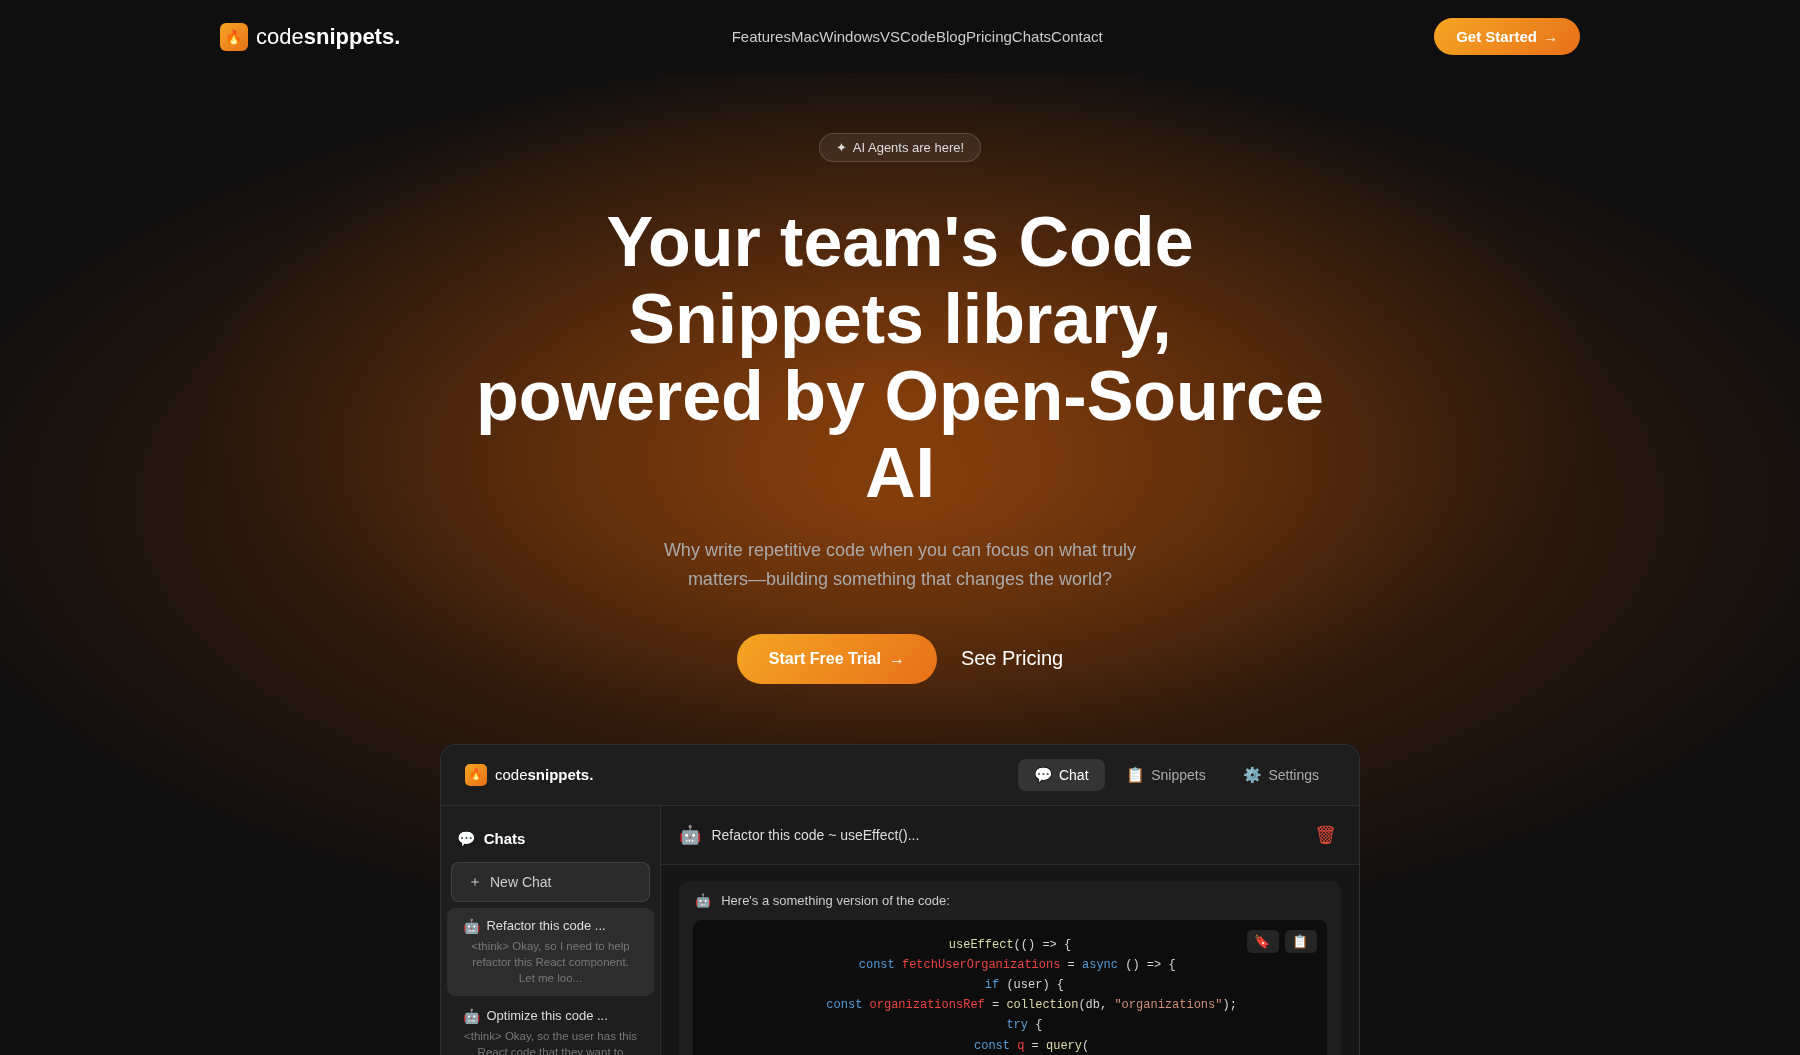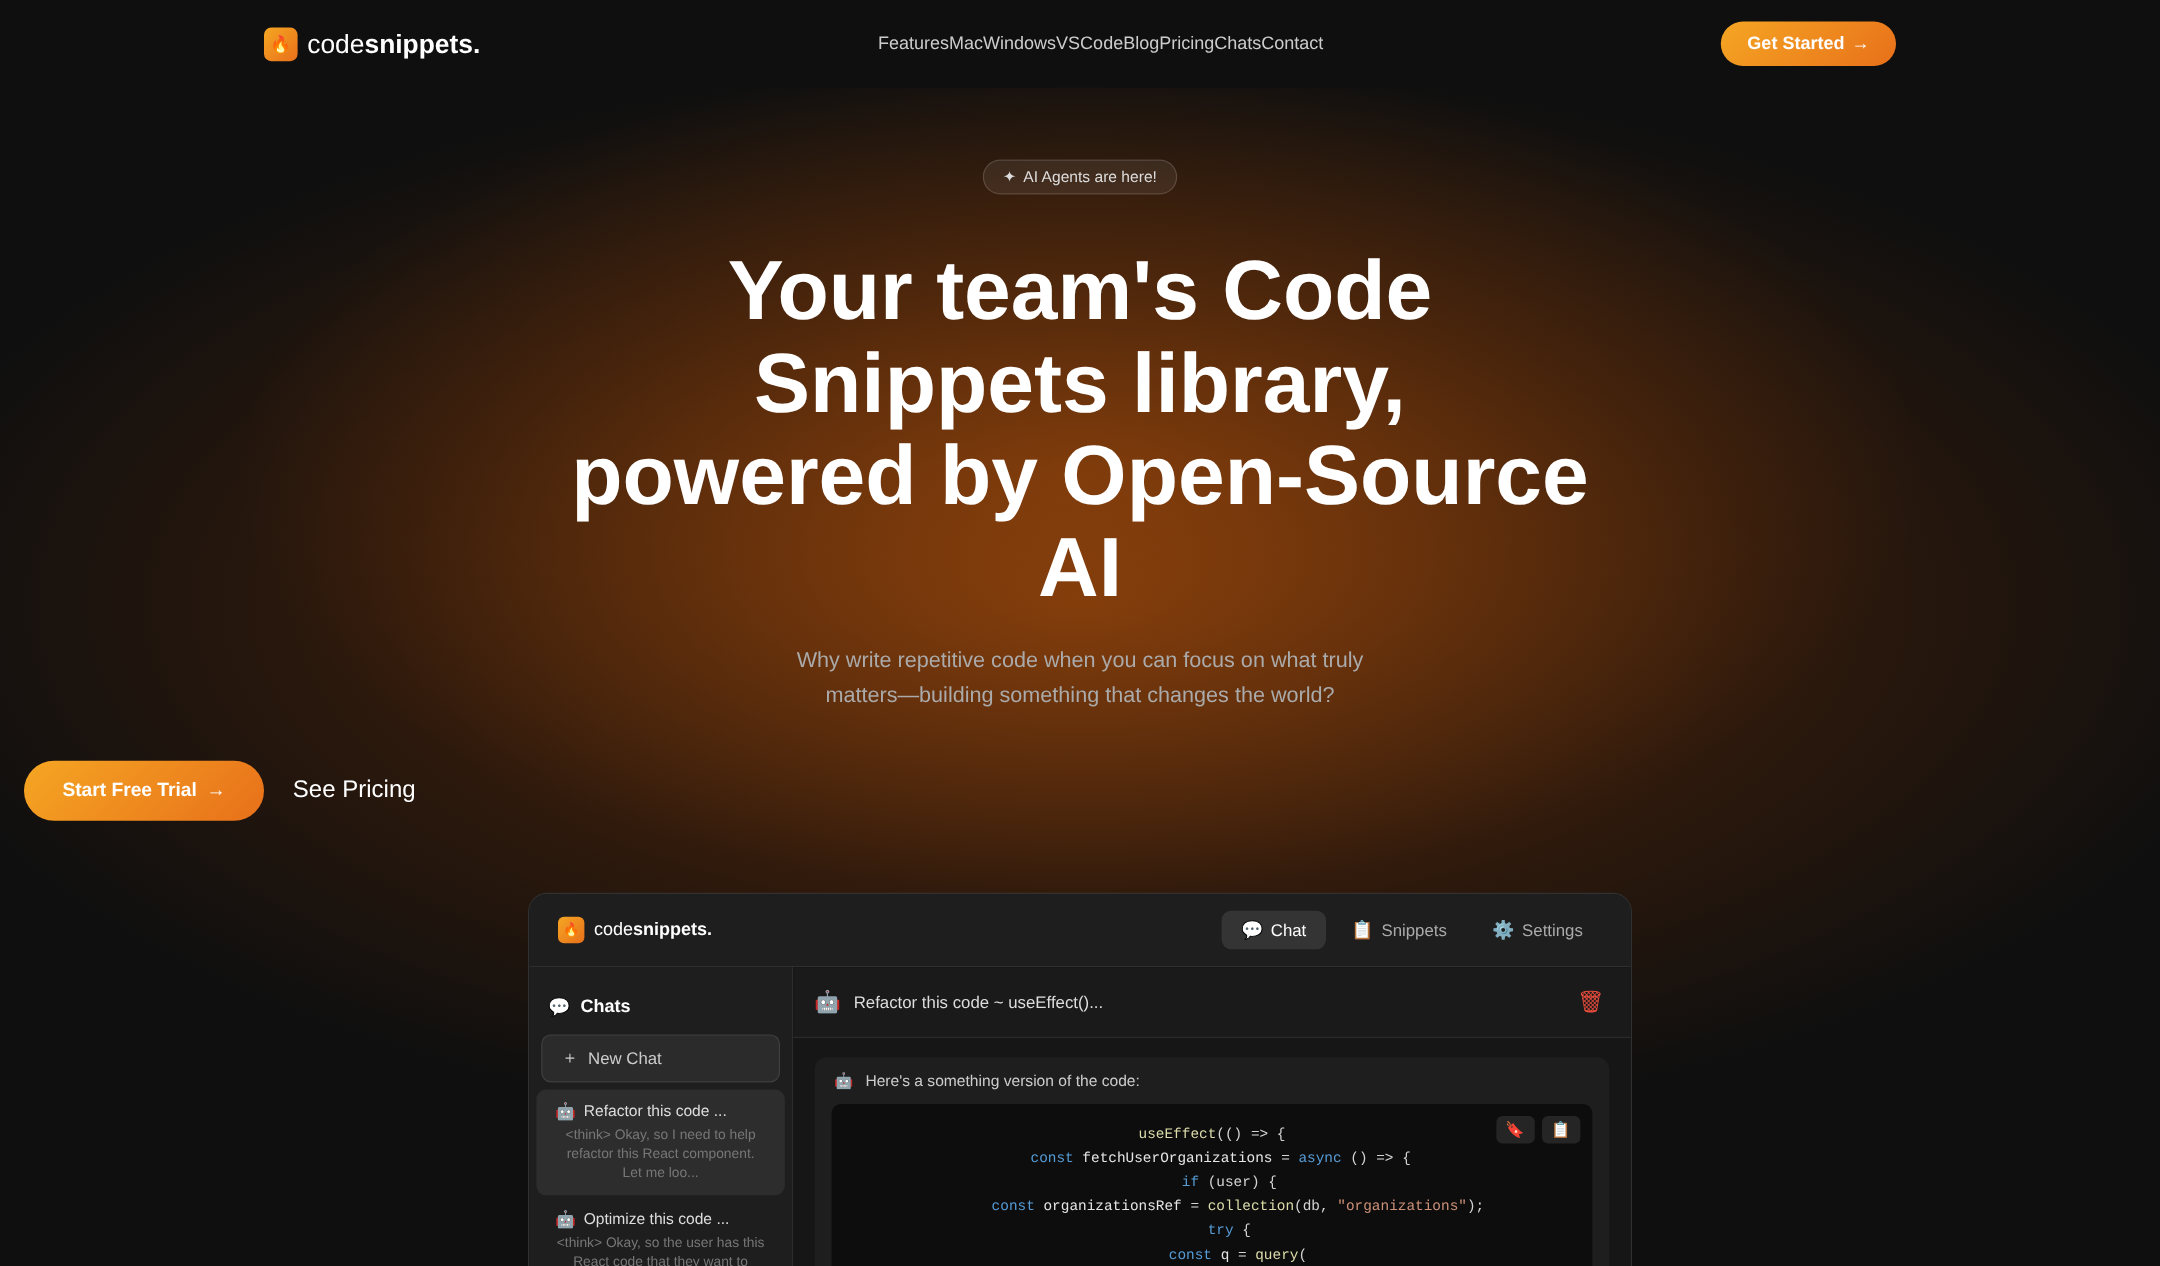--- a/index.html
+++ b/index.html
@@ -122,20 +122,21 @@
       line-height: 1.6;
       max-width: 520px;
       margin: 0 auto 40px;
       position: relative;
       z-index: 2;
     }
 
     .hero-buttons {
       display: flex;
       align-items: center;
+      justify-content: center;
       gap: 24px;
       margin-bottom: 60px;
       position: relative;
       z-index: 2;
     }
 
     .btn-primary {
       background: linear-gradient(135deg, #f5a623, #e8701a);
       color: #fff;
       border: none;
@@ -387,21 +388,21 @@
       padding: 4px 8px;
       cursor: pointer;
       font-size: 13px;
     }
 
     .code-line { margin-bottom: 1px; }
     .kw-blue { color: #569cd6; }
     .kw-yellow { color: #dcdcaa; }
     .kw-white { color: #d4d4d4; }
     .kw-string { color: #ce9178; }
-    .kw-var { color: #e5e5e5; }
+    .kw-var { color: #ef4444; }
 
   </style>
 </head>
 <body>
 
 <nav>
   <div class="nav-logo">
     <div class="logo-icon">
       <span>🔥</span>
     </div>

